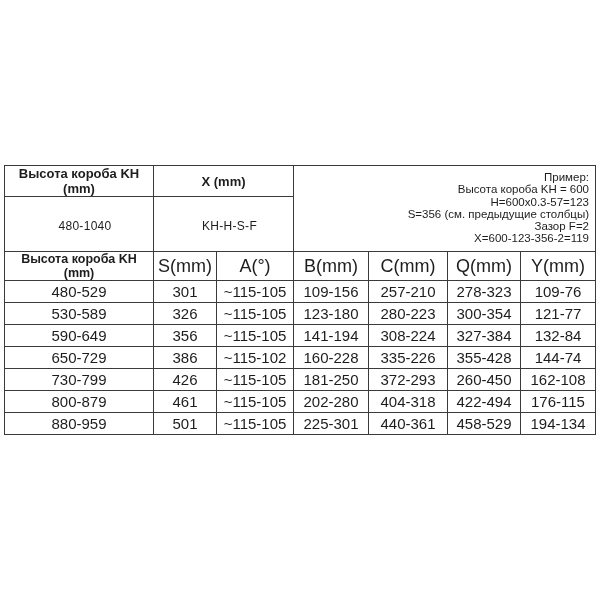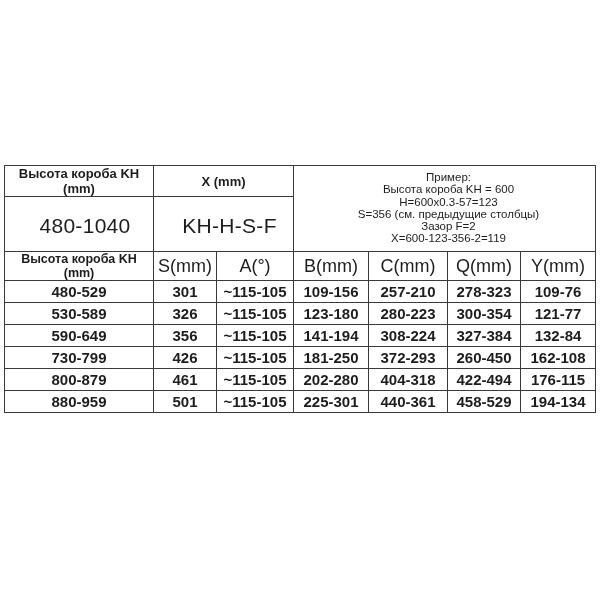--- a/index.html
+++ b/index.html
@@ -14,36 +14,36 @@
 
   table{border-collapse:collapse;table-layout:fixed;background:#ffffff;}
   td,th{border:1px solid #3a3a3a;padding:0;vertical-align:middle;overflow:hidden;}
 
   
   .t1{position:absolute;left:4px;top:157px;width:591px;border:1px solid #333;}
   .t1 .hdr{
     height:21px;text-align:center;font-weight:bold;font-size:13px;
   }
   .t1 .val{
-    height:58px;text-align:center;font-size:21px;letter-spacing:.3px;padding-left:12px;
+    height:58px;text-align:center;font-size:12px;letter-spacing:.3px;padding-left:12px;
   }
   .t1 .example-cell{
-    vertical-align:top;text-align:center;
+    vertical-align:top;text-align:right;
     padding:5px 6px 4px 14px;
     font-size:11.5px;line-height:12.3px;
   }
   .t1 .example-cell div{white-space:nowrap;}
 
   
   .t2{position:absolute;left:4px;top:243px;width:591px;border:1px solid #333;}
   .t2 thead th{height:22px;text-align:center;background:#ffffff;}
   .t2 thead th.kh-head{font-weight:bold;font-size:12.5px;}
   .t2 thead th.col-head{font-weight:normal;font-size:18px;}
   .t2 tbody td{
-    height:21px;text-align:center;font-size:15px;font-weight:bold;
+    height:21px;text-align:center;font-size:15px;font-weight:normal;
   }
 </style>
 </head>
 <body>
 
 <div class="stage">
 
   <table class="t1">
     <colgroup>
       <col style="width:149px">
@@ -113,20 +113,29 @@
         <tr>
           <td>590-649</td>
           <td>356</td>
           <td>~115-105</td>
           <td>141-194</td>
           <td>308-224</td>
           <td>327-384</td>
           <td>132-84</td>
         </tr>
         <tr>
+          <td>650-729</td>
+          <td>386</td>
+          <td>~115-102</td>
+          <td>160-228</td>
+          <td>335-226</td>
+          <td>355-428</td>
+          <td>144-74</td>
+        </tr>
+        <tr>
           <td>730-799</td>
           <td>426</td>
           <td>~115-105</td>
           <td>181-250</td>
           <td>372-293</td>
           <td>260-450</td>
           <td>162-108</td>
         </tr>
         <tr>
           <td>800-879</td>

